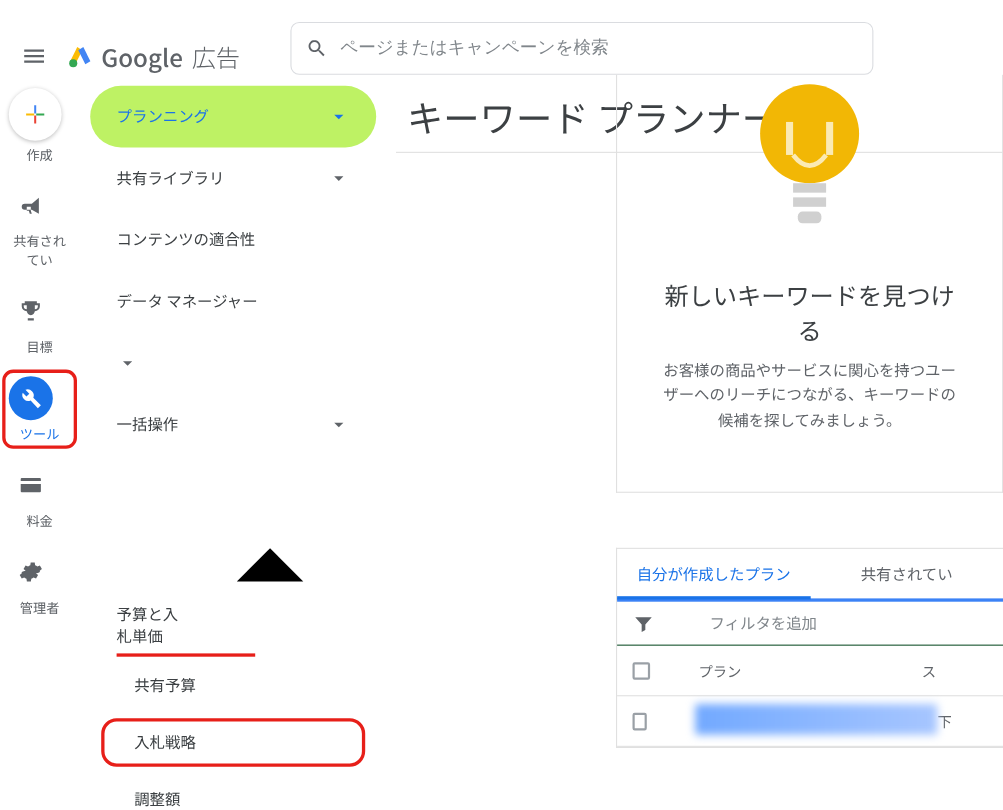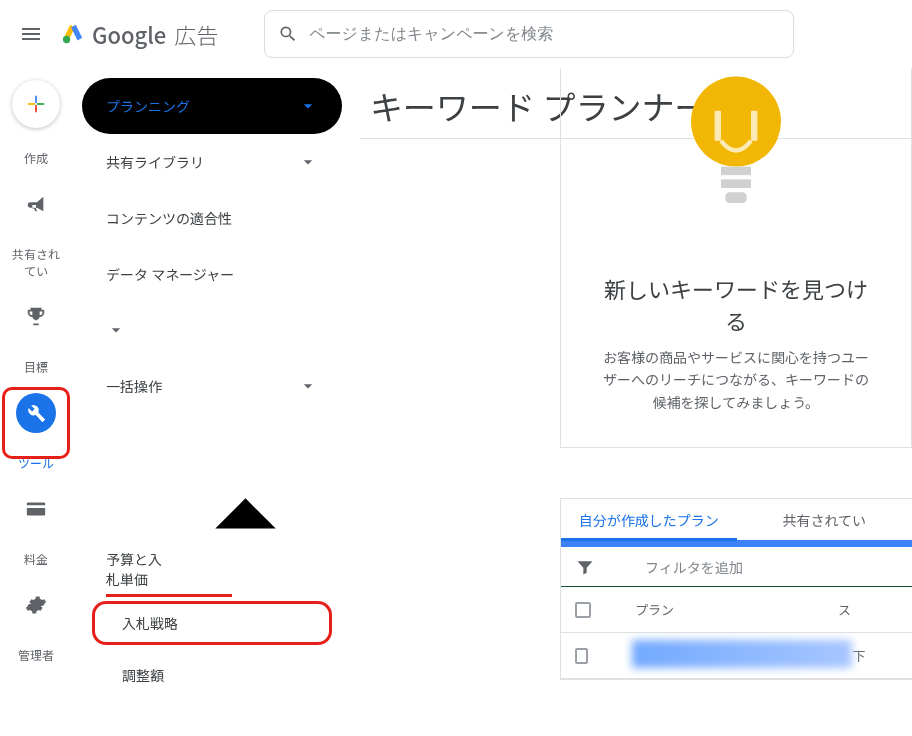--- a/index.html
+++ b/index.html
@@ -9,21 +9,21 @@
       background: #fff;
       width: 912px;
       height: 736px;
       overflow: hidden;
       position: relative;
     }
     
     .header {
       height: 68px;
       display: flex;
-      align-items: center;
+      align-items: flex-end;
       padding-left: 14px;
       gap: 14px;
     }
     .hamburger {
       width: 34px; height: 34px;
       display: flex; align-items: center; justify-content: center;
       border-radius: 50%; cursor: pointer;
     }
     .hamburger svg { fill: #5f6368; }
     .brand {
@@ -56,22 +56,22 @@
 
     
     .rail {
       position: absolute; left: 0; top: 68px;
       width: 72px; height: calc(100% - 68px);
       display: flex; flex-direction: column; align-items: center;
       gap: 18px;
       padding-top: 12px;
     }
     .rail-item {
-      display: flex; flex-direction: column; align-items: center;
-      gap: 21px; cursor: pointer;
+      display: flex; flex-direction: column; 
+      gap: 4px; cursor: pointer;
       font-size: 12px; color: #5f6368;
       width: 56px; text-align: center;
     }
     .rail-item-circle {
       width: 40px; height: 40px; border-radius: 50%;
       display: flex; align-items: center; justify-content: center;
     }
     .rail-item.create .rail-item-circle {
       width: 48px; height: 48px;
       background: #fff;
@@ -101,21 +101,21 @@
       display: flex; flex-direction: column;
     }
     .menu-row {
       height: 56px;
       display: flex; align-items: center; justify-content: space-between;
       padding: 0 24px 0 24px;
       font-size: 14px; color: #3c4043; cursor: pointer;
     }
     .menu-row.planning {
       color: #1a73e8;
-      background: #000000;
+      background: #bef264;
       border-radius: 999px;
     }
     .menu-row .chev { width: 20px; height: 20px; fill: #5f6368; }
     .menu-row.planning .chev { fill: #1a73e8; }
     .bidding-card {
       margin-top: 6px;
       background: #fff;
       border-radius: 20px;
       padding: 12px 0 20px 0;
       position: relative;
@@ -172,39 +172,39 @@
       border-top: none;
       display: flex; flex-direction: column; align-items: center;
       padding: 0 38px;
     }
     .bulb {
       width: 110px; height: 150px;
       margin-top: 0;
     }
     .card-find-title {
       font-size: 22px; color: #3c4043;
-      margin-top: 54px;
+      margin-top: 34px;
       text-align: center;
     }
     .card-find-body {
       font-size: 14px; color: #5f6368;
       margin-top: 10px; line-height: 1.6;
       text-align: center;
     }
     .plans {
       position: absolute;
       left: 200px; top: 430px;
       right: 0;
       border: 1px solid #e0e0e0;
       border-right: none;
     }
     .tabs {
       display: flex;
       height: 48px;
-      border-bottom: 7px solid #3b82f6;
+      border-bottom: 3px solid #3b82f6;
       text-align: center;
     }
     .tab {
       flex: 1 1 0;
       display: flex; align-items: center; justify-content: center;
       font-size: 14px; color: #5f6368; cursor: pointer;
       position: relative;
     }
     .tab.active { color: #1a73e8; }
     .tab.active::after {
@@ -353,20 +353,23 @@
       </svg>
   </div>
 
   <div class="bidding-card">
     <div class="bidding-header">
       <span>予算と入札単価</span>
       <svg class="chev" viewBox="0 0 24 24">
           <path d="M7 14l5-5 5 5z"></path>
         </svg>
       <div class="bidding-underline"></div>
+    </div>
+    <div class="sub-row">
+      <span>共有予算</span>
     </div>
     <div class="sub-row">
       <span>入札戦略</span>
       <div class="strategy-highlight"></div>
     </div>
     <div class="sub-row">
       <span>調整額</span>
     </div>
   </div>
 

